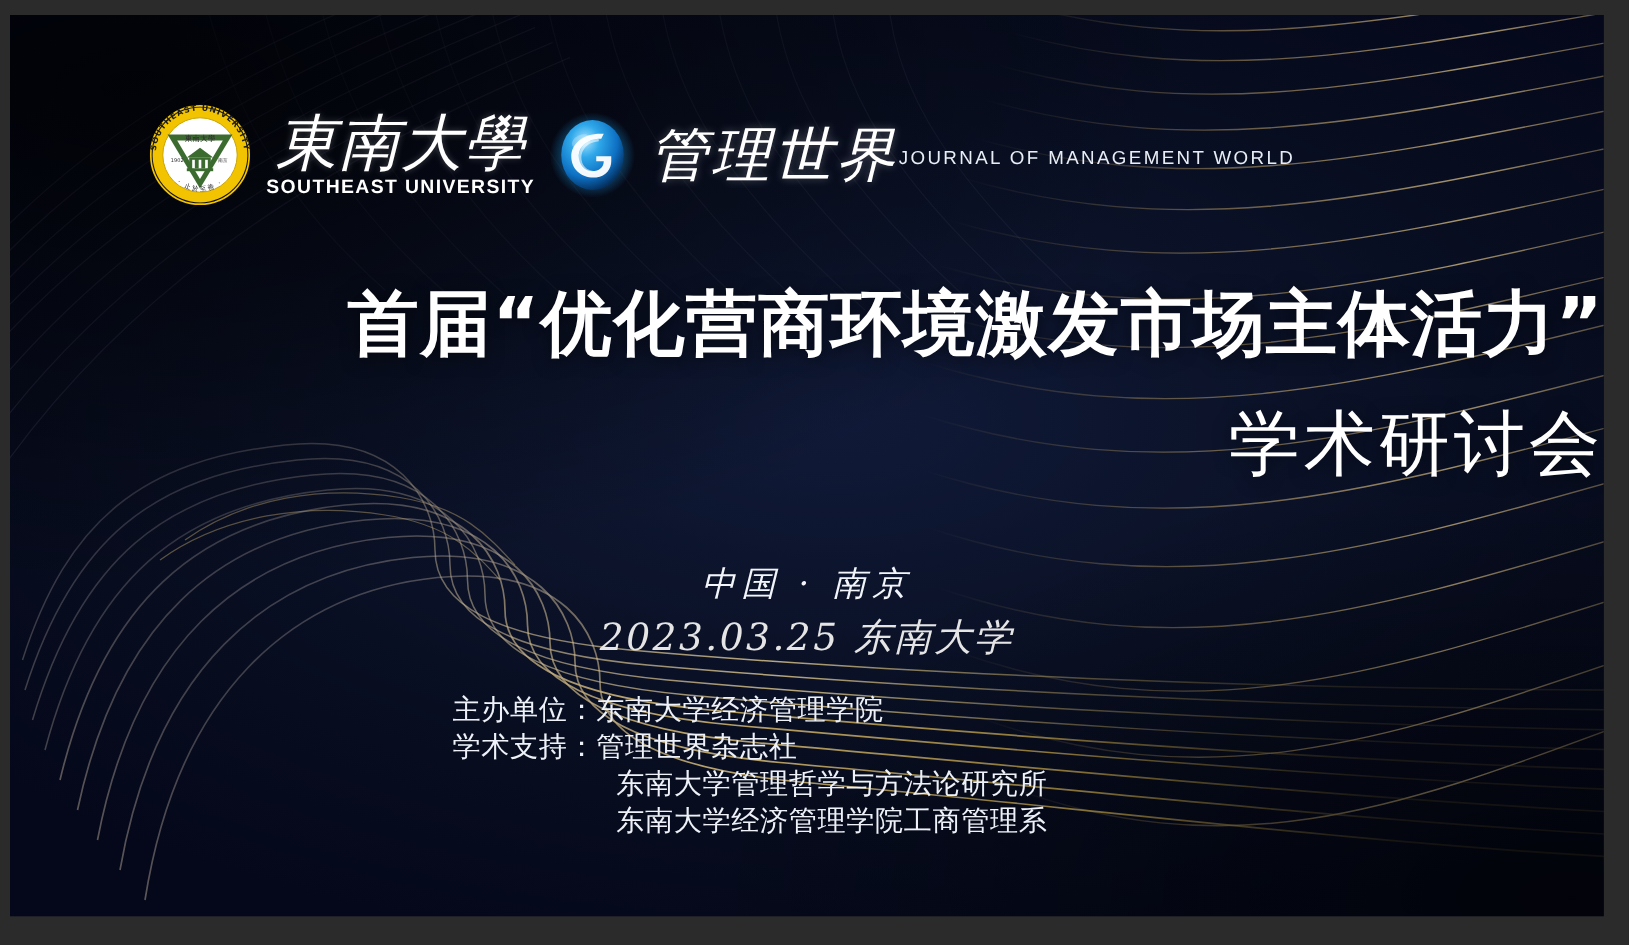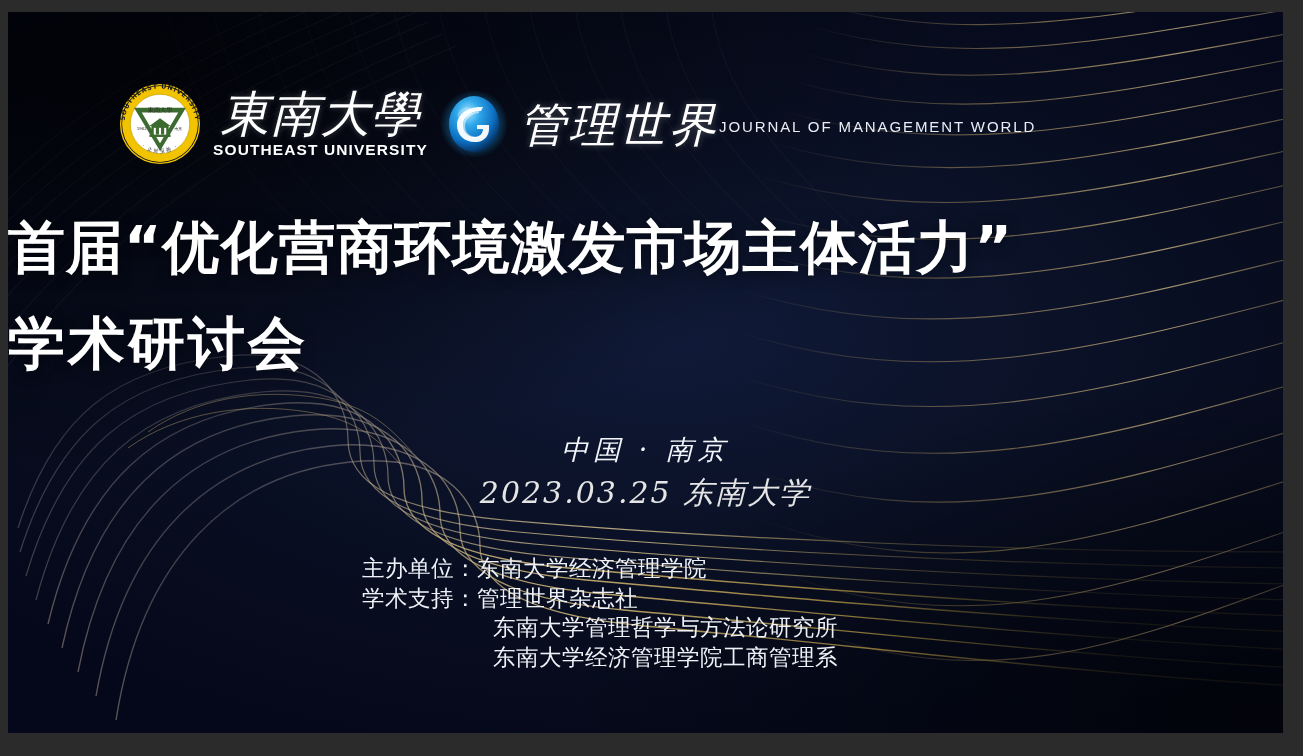--- a/index.html
+++ b/index.html
@@ -80,44 +80,44 @@
     text-shadow:0 0 7px rgba(255,255,255,.3);
   }
   .jmw-en {
     margin-top:4px;
     font-size:15px; letter-spacing:1.9px;
     color:#e9eef6; white-space:nowrap;
   }
 
   
   #title-block {
-    position:absolute; left:0; right:0; top:198px;
-    text-align:left;
+    position:absolute; left:0; right:0; top:210px;
+    text-align:right;
   }
   .title-main {
     font-family:"DejaVu Sans", sans-serif;
     font-weight:bold;
     font-size:57px; line-height:74px;
     color:#ffffff;
     letter-spacing:1px;
     white-space:nowrap;
     text-shadow:0 2px 14px rgba(0,0,0,.55);
   }
   .title-sub {
     font-family:"DejaVu Sans", sans-serif;
-    font-weight:bold;
+    font-weight:normal;
     font-size:57px; line-height:74px;
     color:#ffffff; letter-spacing:3px;
     margin-top:22px;
     text-shadow:0 2px 14px rgba(0,0,0,.55);
   }
 
   
   #meta-block {
-    position:absolute; left:0; right:0; top:418px;
+    position:absolute; left:0; right:0; top:436px;
     text-align:center;
   }
   .meta-place {
     font-family:"DejaVu Serif", serif;
     font-style:italic;
     font-size:27px; line-height:40px;
     color:#f2f5fa; letter-spacing:5px;
   }
   .meta-date {
     font-family:"DejaVu Serif", serif;

